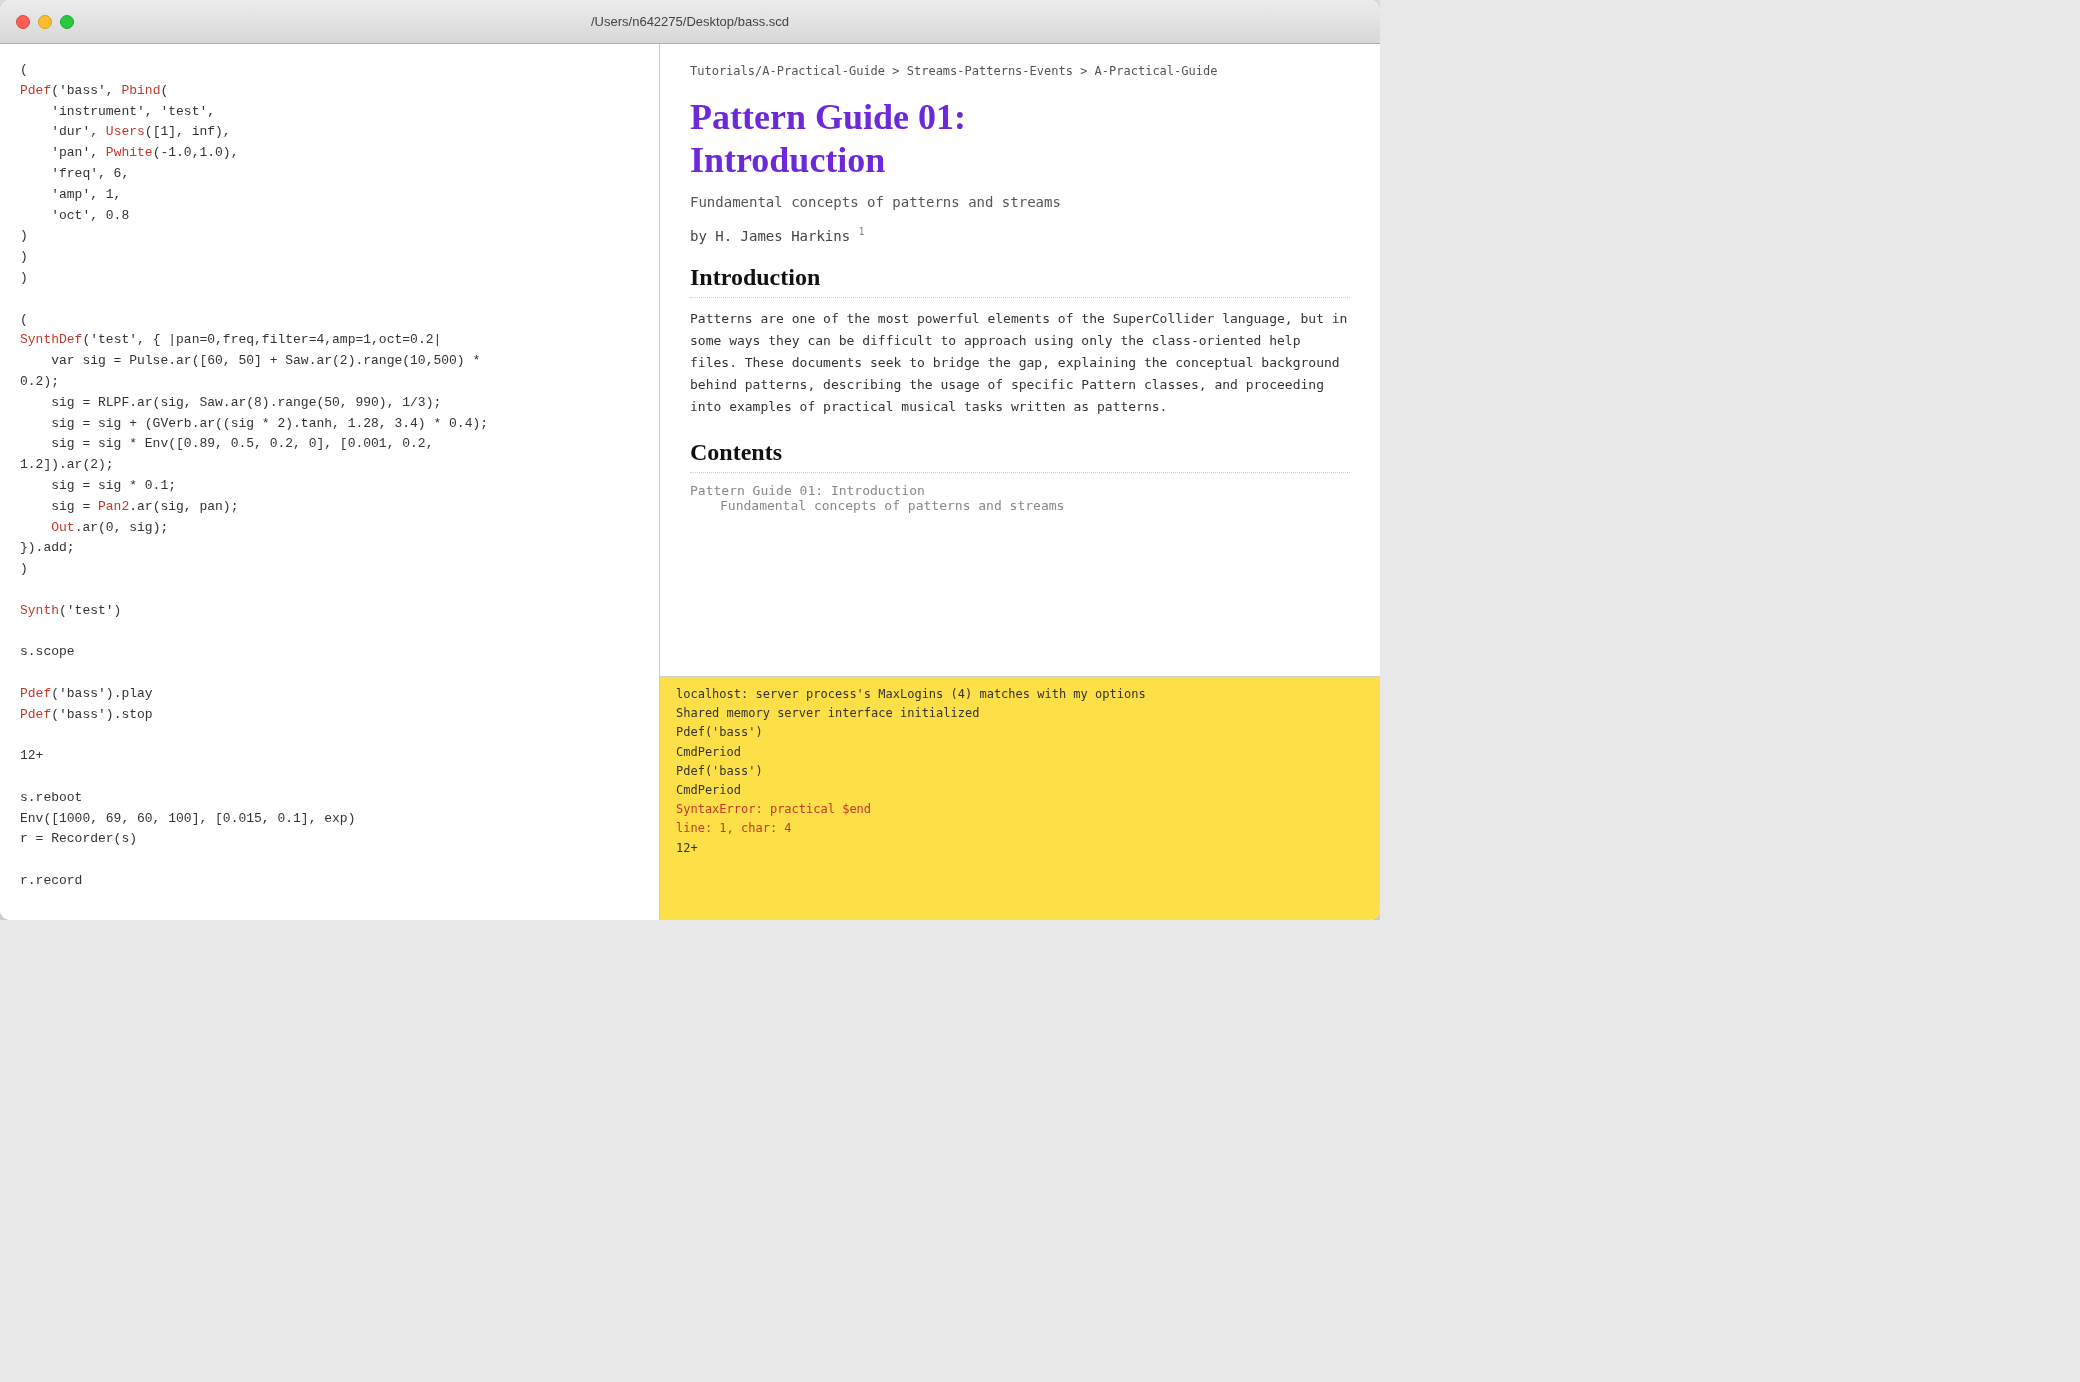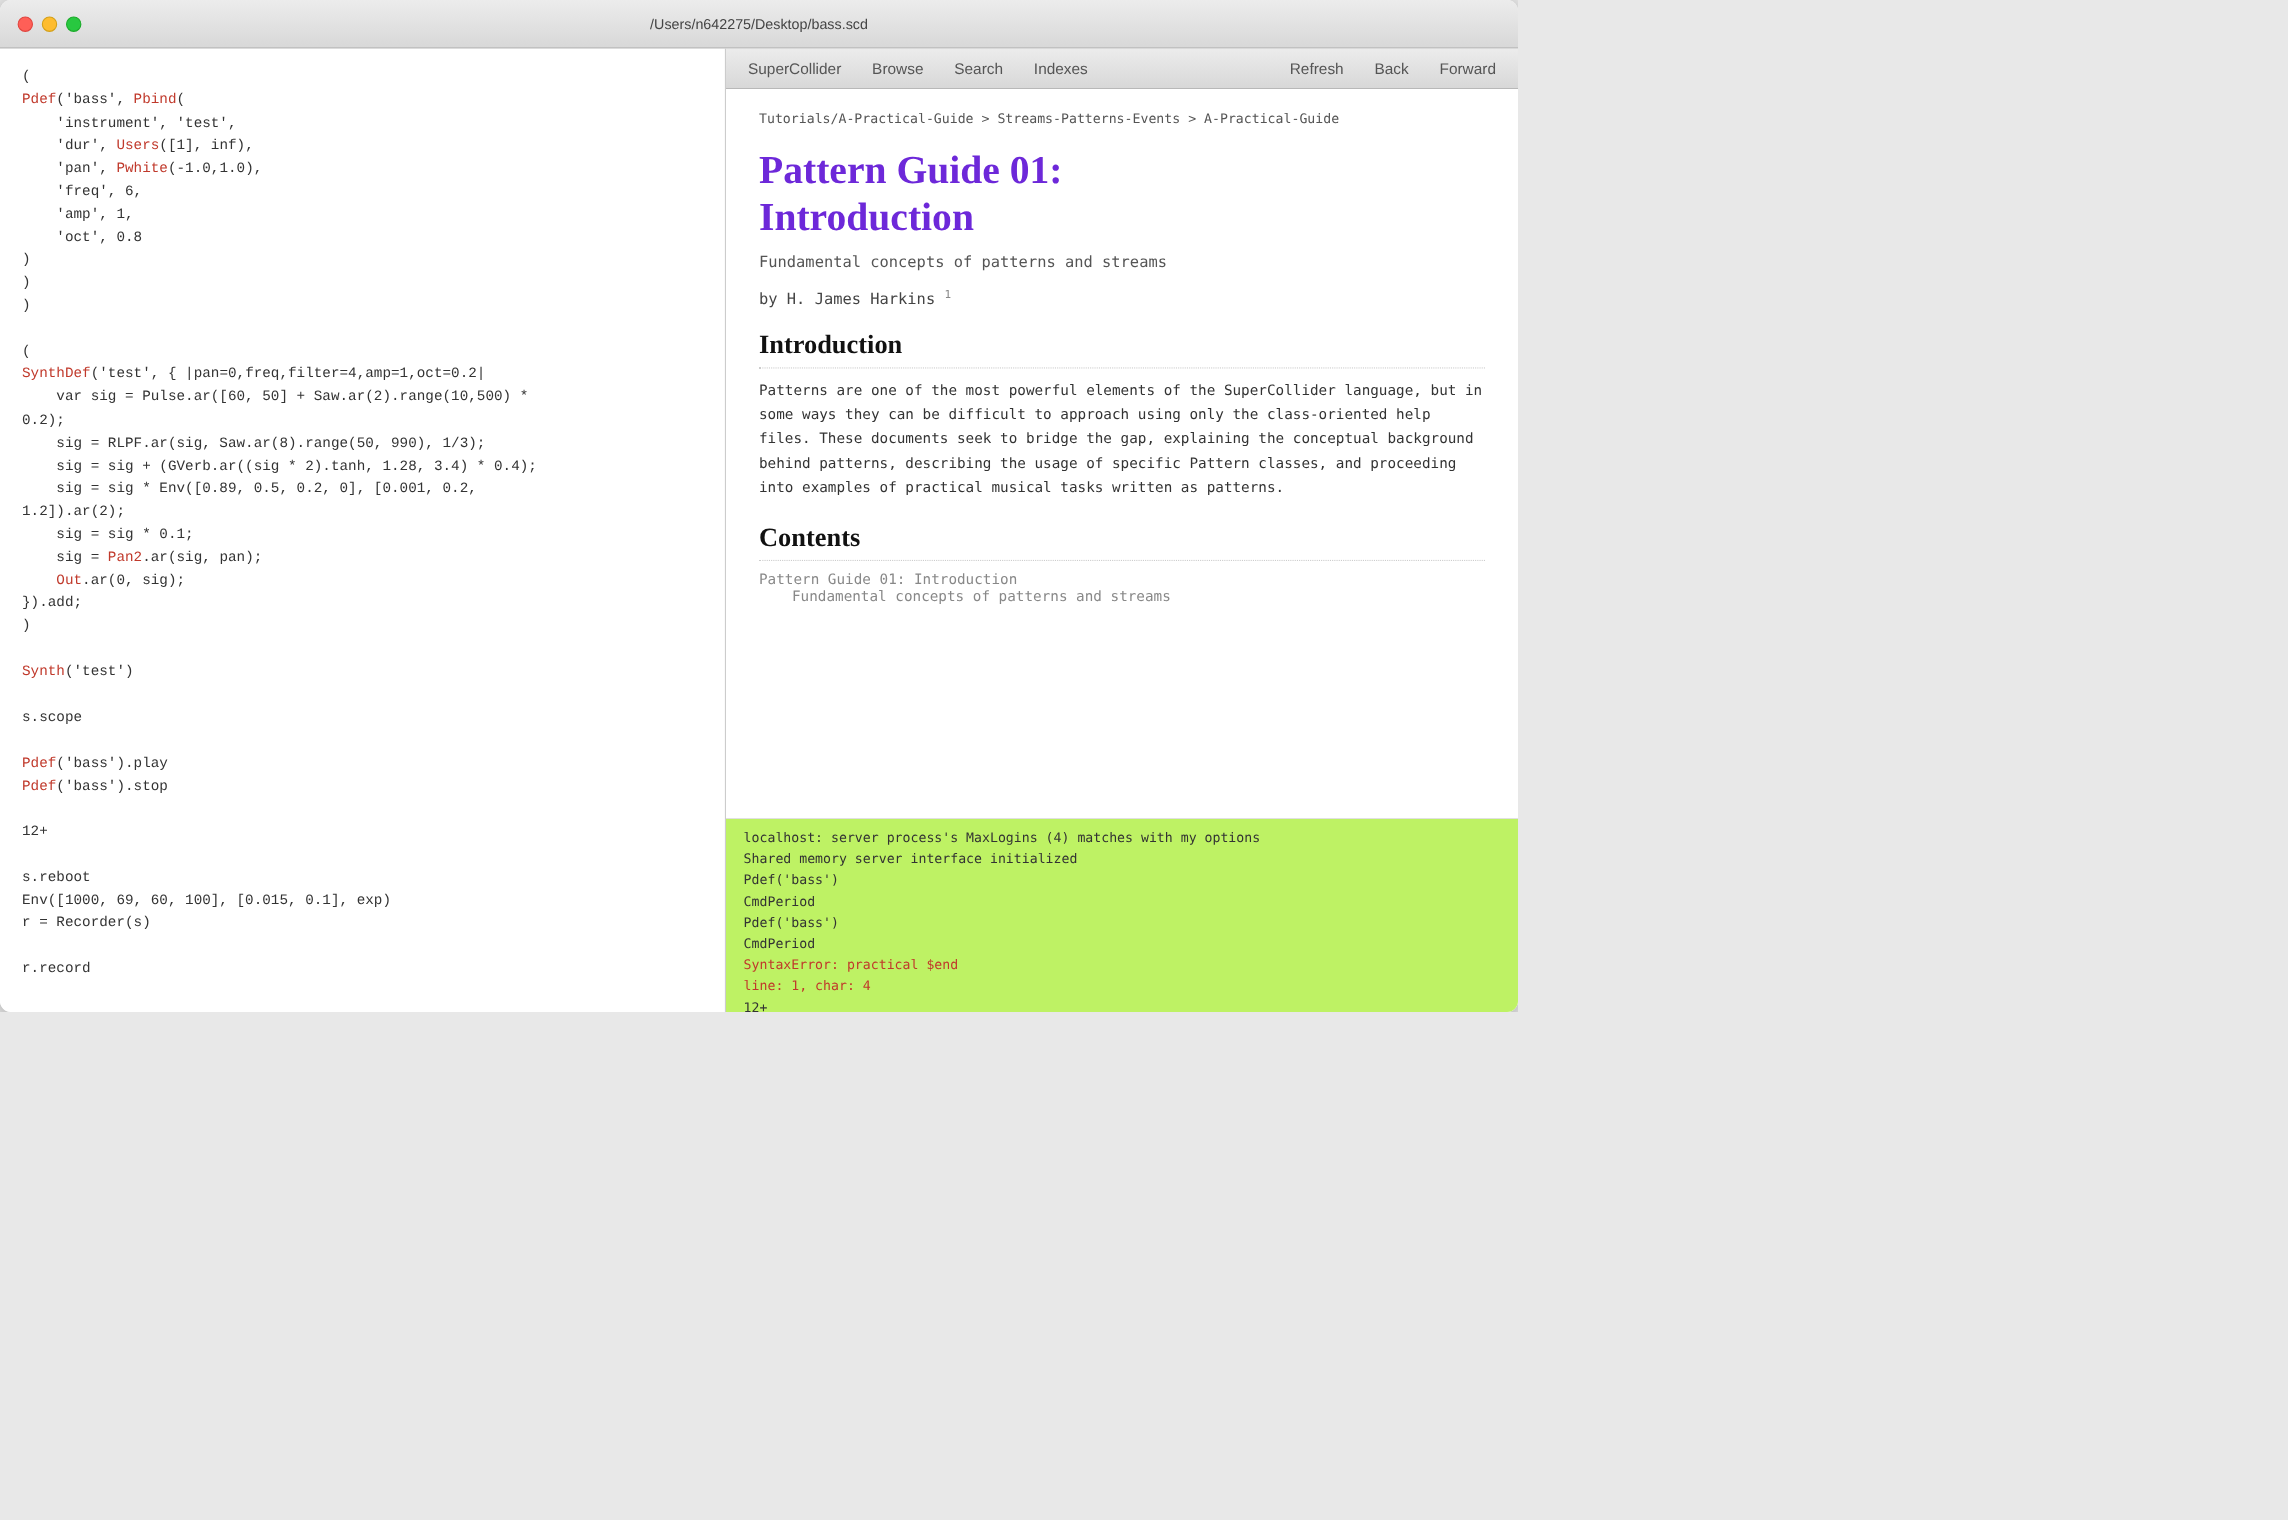--- a/index.html
+++ b/index.html
@@ -189,22 +189,22 @@
 
     .contents-sub {
       font-family: 'Menlo', 'Monaco', monospace;
       font-size: 13px;
       color: #888;
       padding-left: 30px;
     }
 
     
     .post-window {
-      height: 176px;
-      background: #bef264;
+      height: 244px;
+      background: #fde047;
       border-top: 1px solid #ccc;
       overflow-y: auto;
       padding: 8px 16px;
       font-family: 'Menlo', 'Monaco', monospace;
       font-size: 12px;
       line-height: 1.6;
       color: #333;
       flex-shrink: 0;
     }
 
@@ -270,30 +270,20 @@
 
 s.reboot
 Env([1000, 69, 60, 100], [0.015, 0.1], exp)
 r = Recorder(s)
 
 r.record</span></div>
     </div>
 
     <div class="right-panel">
 
-      <div class="help-toolbar">
-        <button class="help-toolbar-btn">SuperCollider</button>
-        <button class="help-toolbar-btn">Browse</button>
-        <button class="help-toolbar-btn">Search</button>
-        <button class="help-toolbar-btn">Indexes</button>
-        <div style="flex:1"></div>
-        <button class="help-toolbar-btn">Refresh</button>
-        <button class="help-toolbar-btn">Back</button>
-        <button class="help-toolbar-btn">Forward</button>
-      </div>
 
       <div class="help-content-area">
 
         <div class="help-doc">
 
           <div class="breadcrumb">Tutorials/A-Practical-Guide &gt; Streams-Patterns-Events &gt; A-Practical-Guide</div>
 
           <div class="doc-title">Pattern Guide 01:<br>Introduction</div>
 
           <div class="doc-subtitle">Fundamental concepts of patterns and streams</div>

